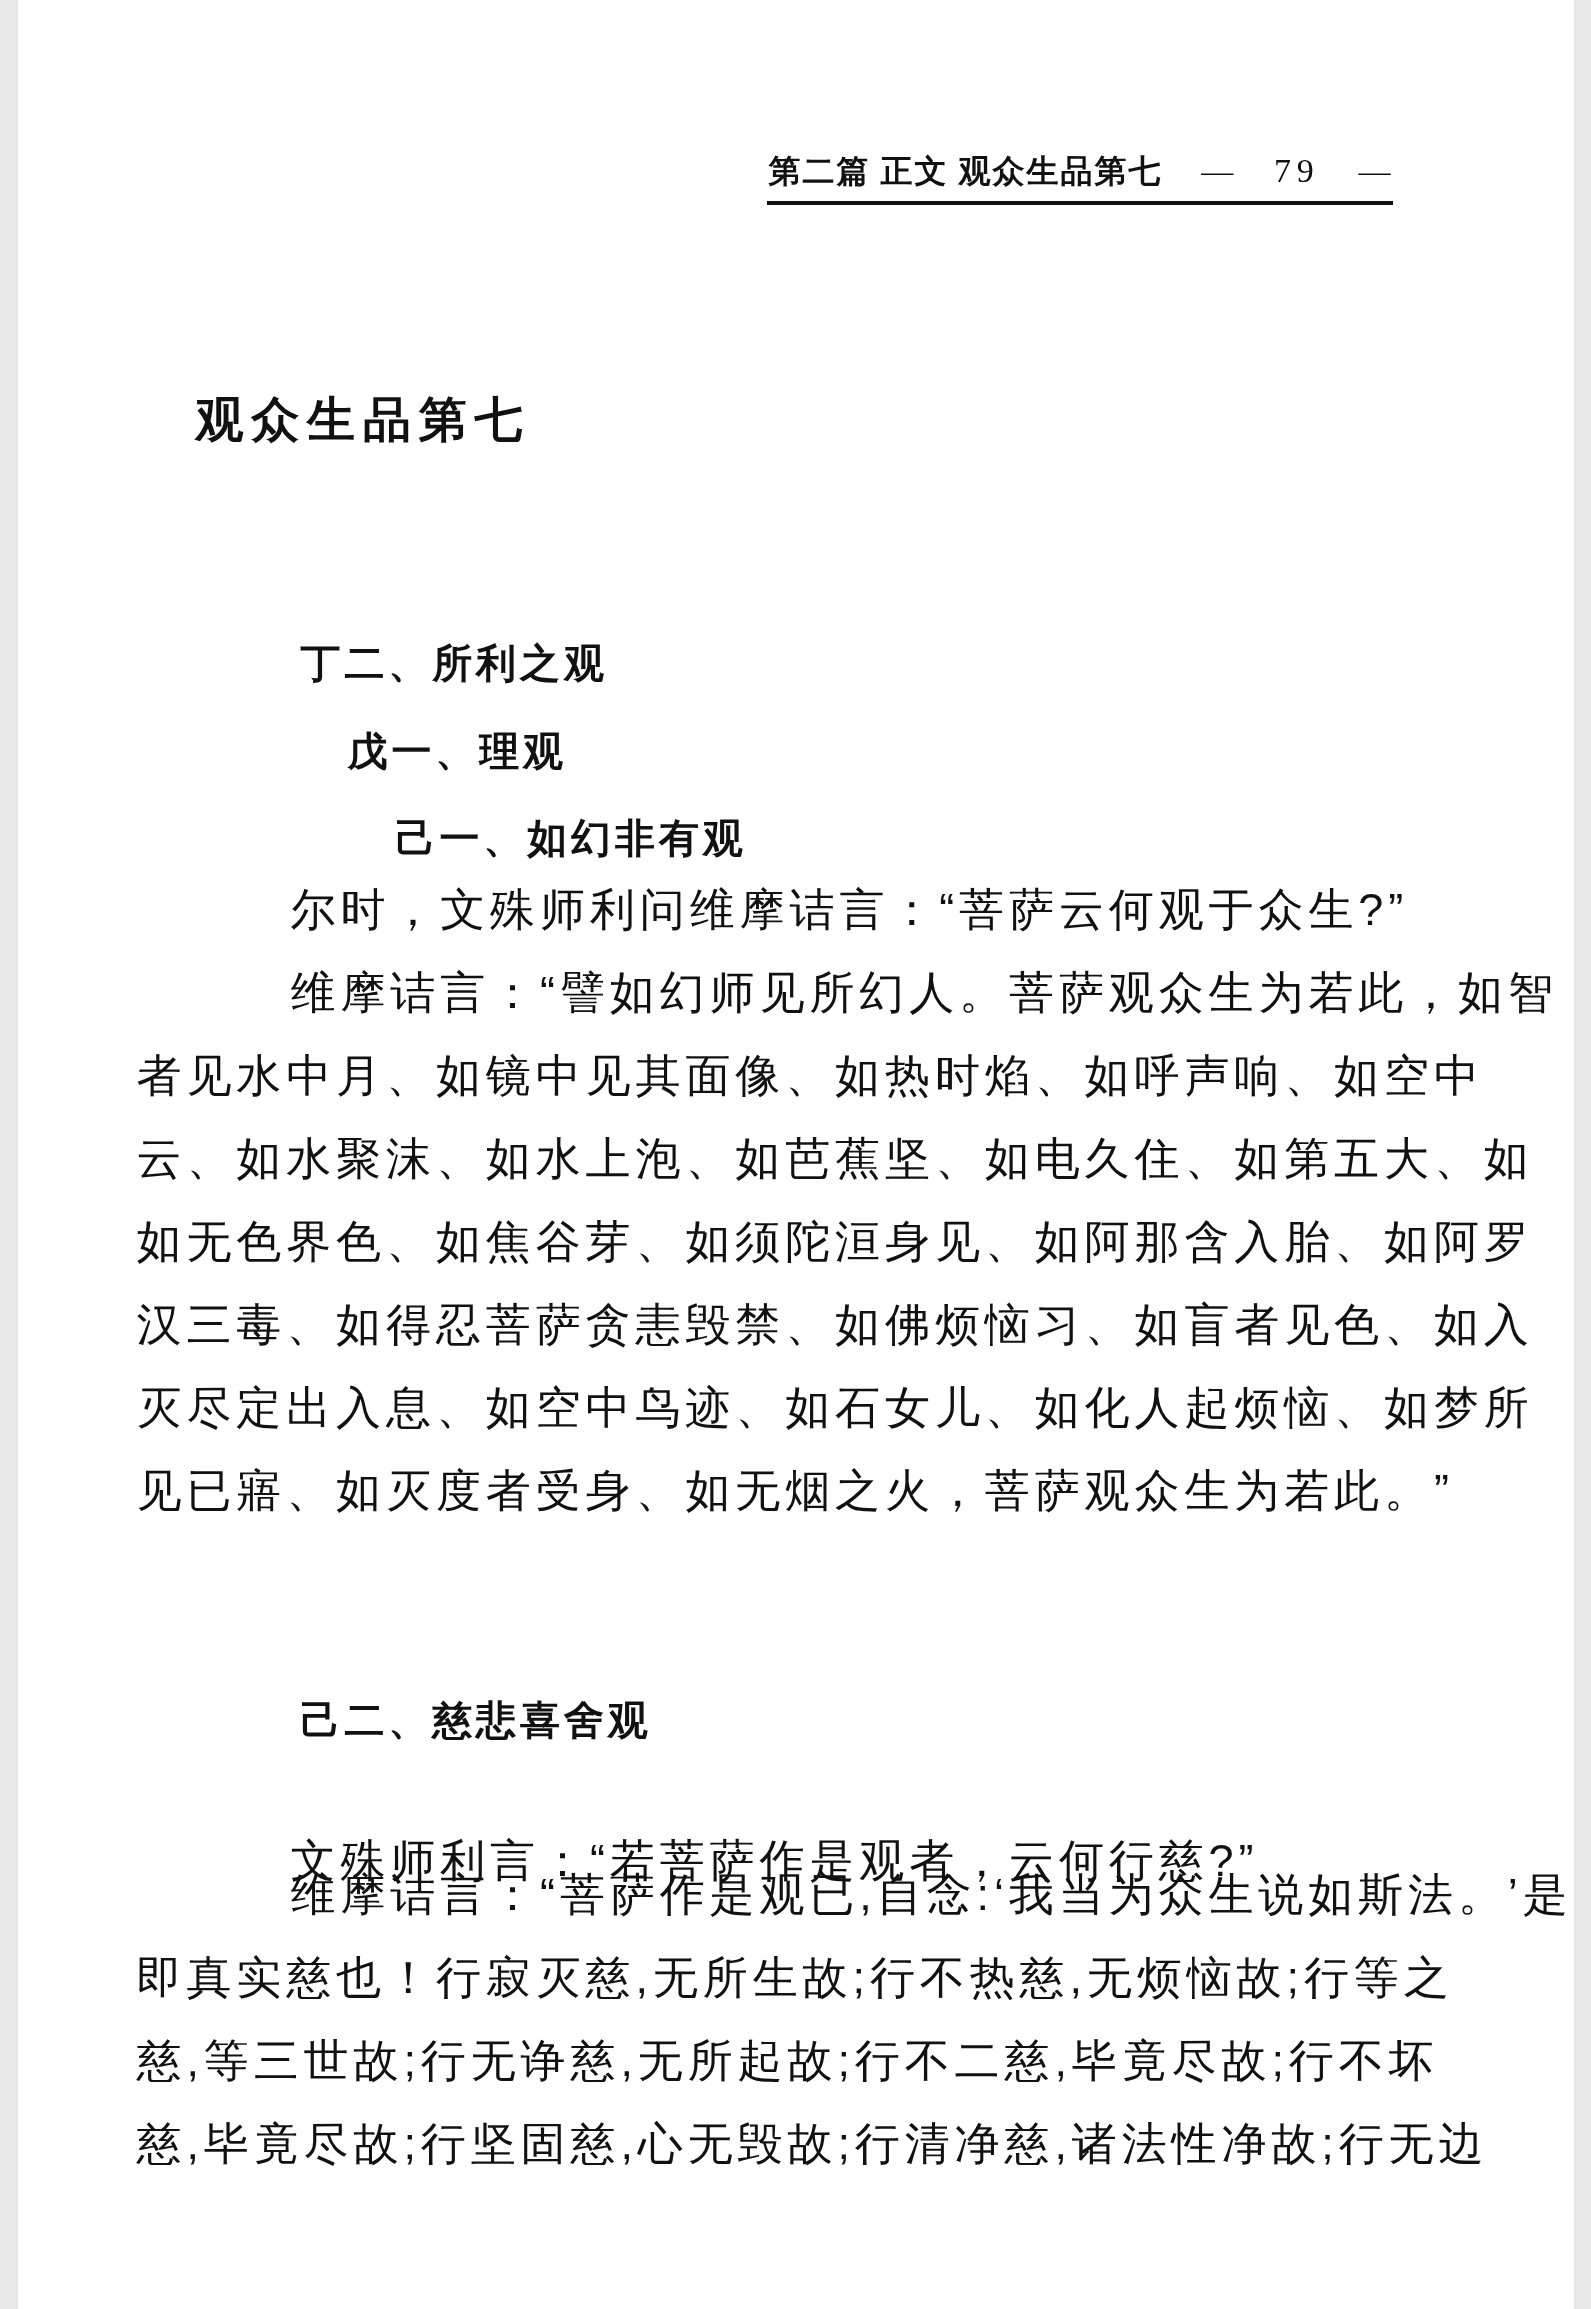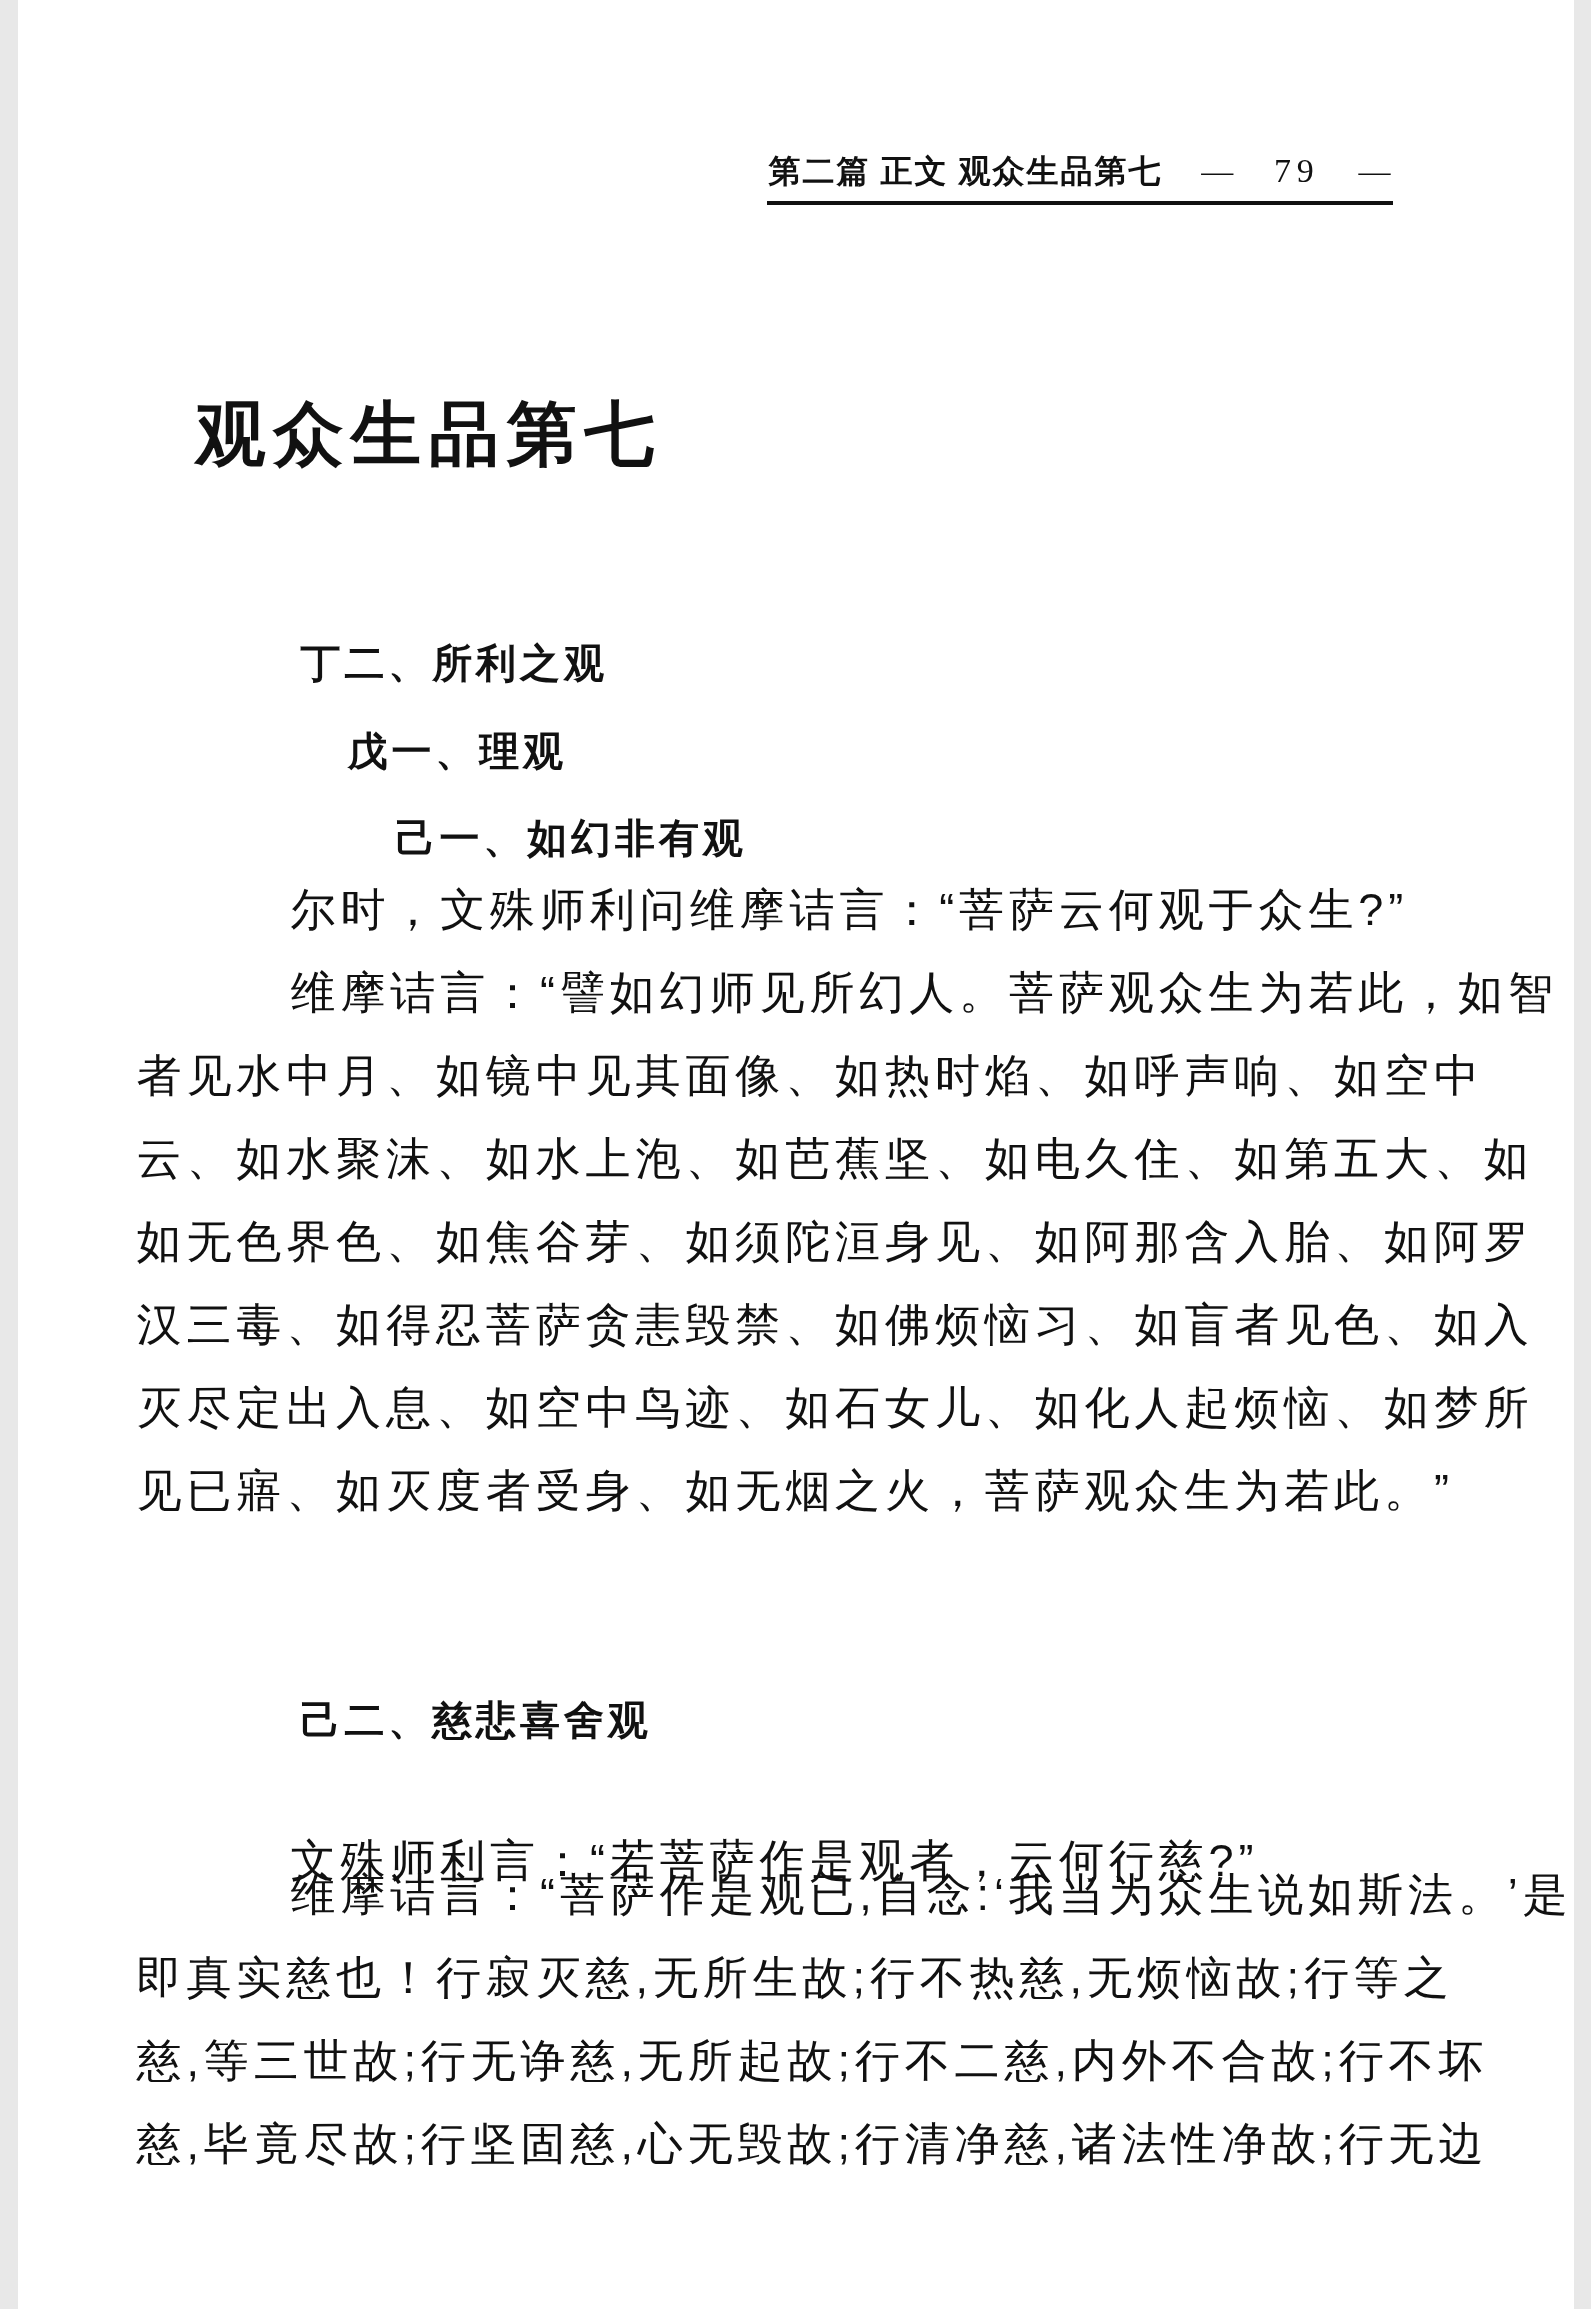--- a/index.html
+++ b/index.html
@@ -47,21 +47,21 @@
     background: #111111;
   }
   
   .chapter-title {
     position: absolute;
     top: 388px;
     left: 178px;
     margin: 0;
     font-family: "Liberation Serif", "DejaVu Serif", serif;
     font-weight: bold;
-    font-size: 70px;
+    font-size: 48px;
     letter-spacing: 7.8px;
     white-space: nowrap;
   }
   
   .outline-heading {
     position: absolute;
     margin: 0;
     font-family: "Liberation Serif", "DejaVu Serif", serif;
     font-weight: bold;
     font-size: 40px;
@@ -127,18 +127,18 @@
 
   <h4 class="outline-heading oh-4">己二、慈悲喜舍观</h4>
 
   <div class="bpara p-q2">
     <div class="bline indent">文殊师利言：“若菩萨作是观者，云何行慈?”</div>
   </div>
 
   <div class="bpara p-a2">
     <div class="bline indent">维摩诘言：“菩萨作是观已,自念:‘我当为众生说如斯法。’是</div>
     <div class="bline">即真实慈也！行寂灭慈,无所生故;行不热慈,无烦恼故;行等之</div>
-    <div class="bline">慈,等三世故;行无诤慈,无所起故;行不二慈,内外不合故;行不坏</div>
+    <div class="bline">慈,等三世故;行无诤慈,无所起故;行不二慈,毕竟尽故;行不坏</div>
     <div class="bline">慈,毕竟尽故;行坚固慈,心无毁故;行清净慈,诸法性净故;行无边</div>
   </div>
 
 </div>
 
 
 </body></html>

